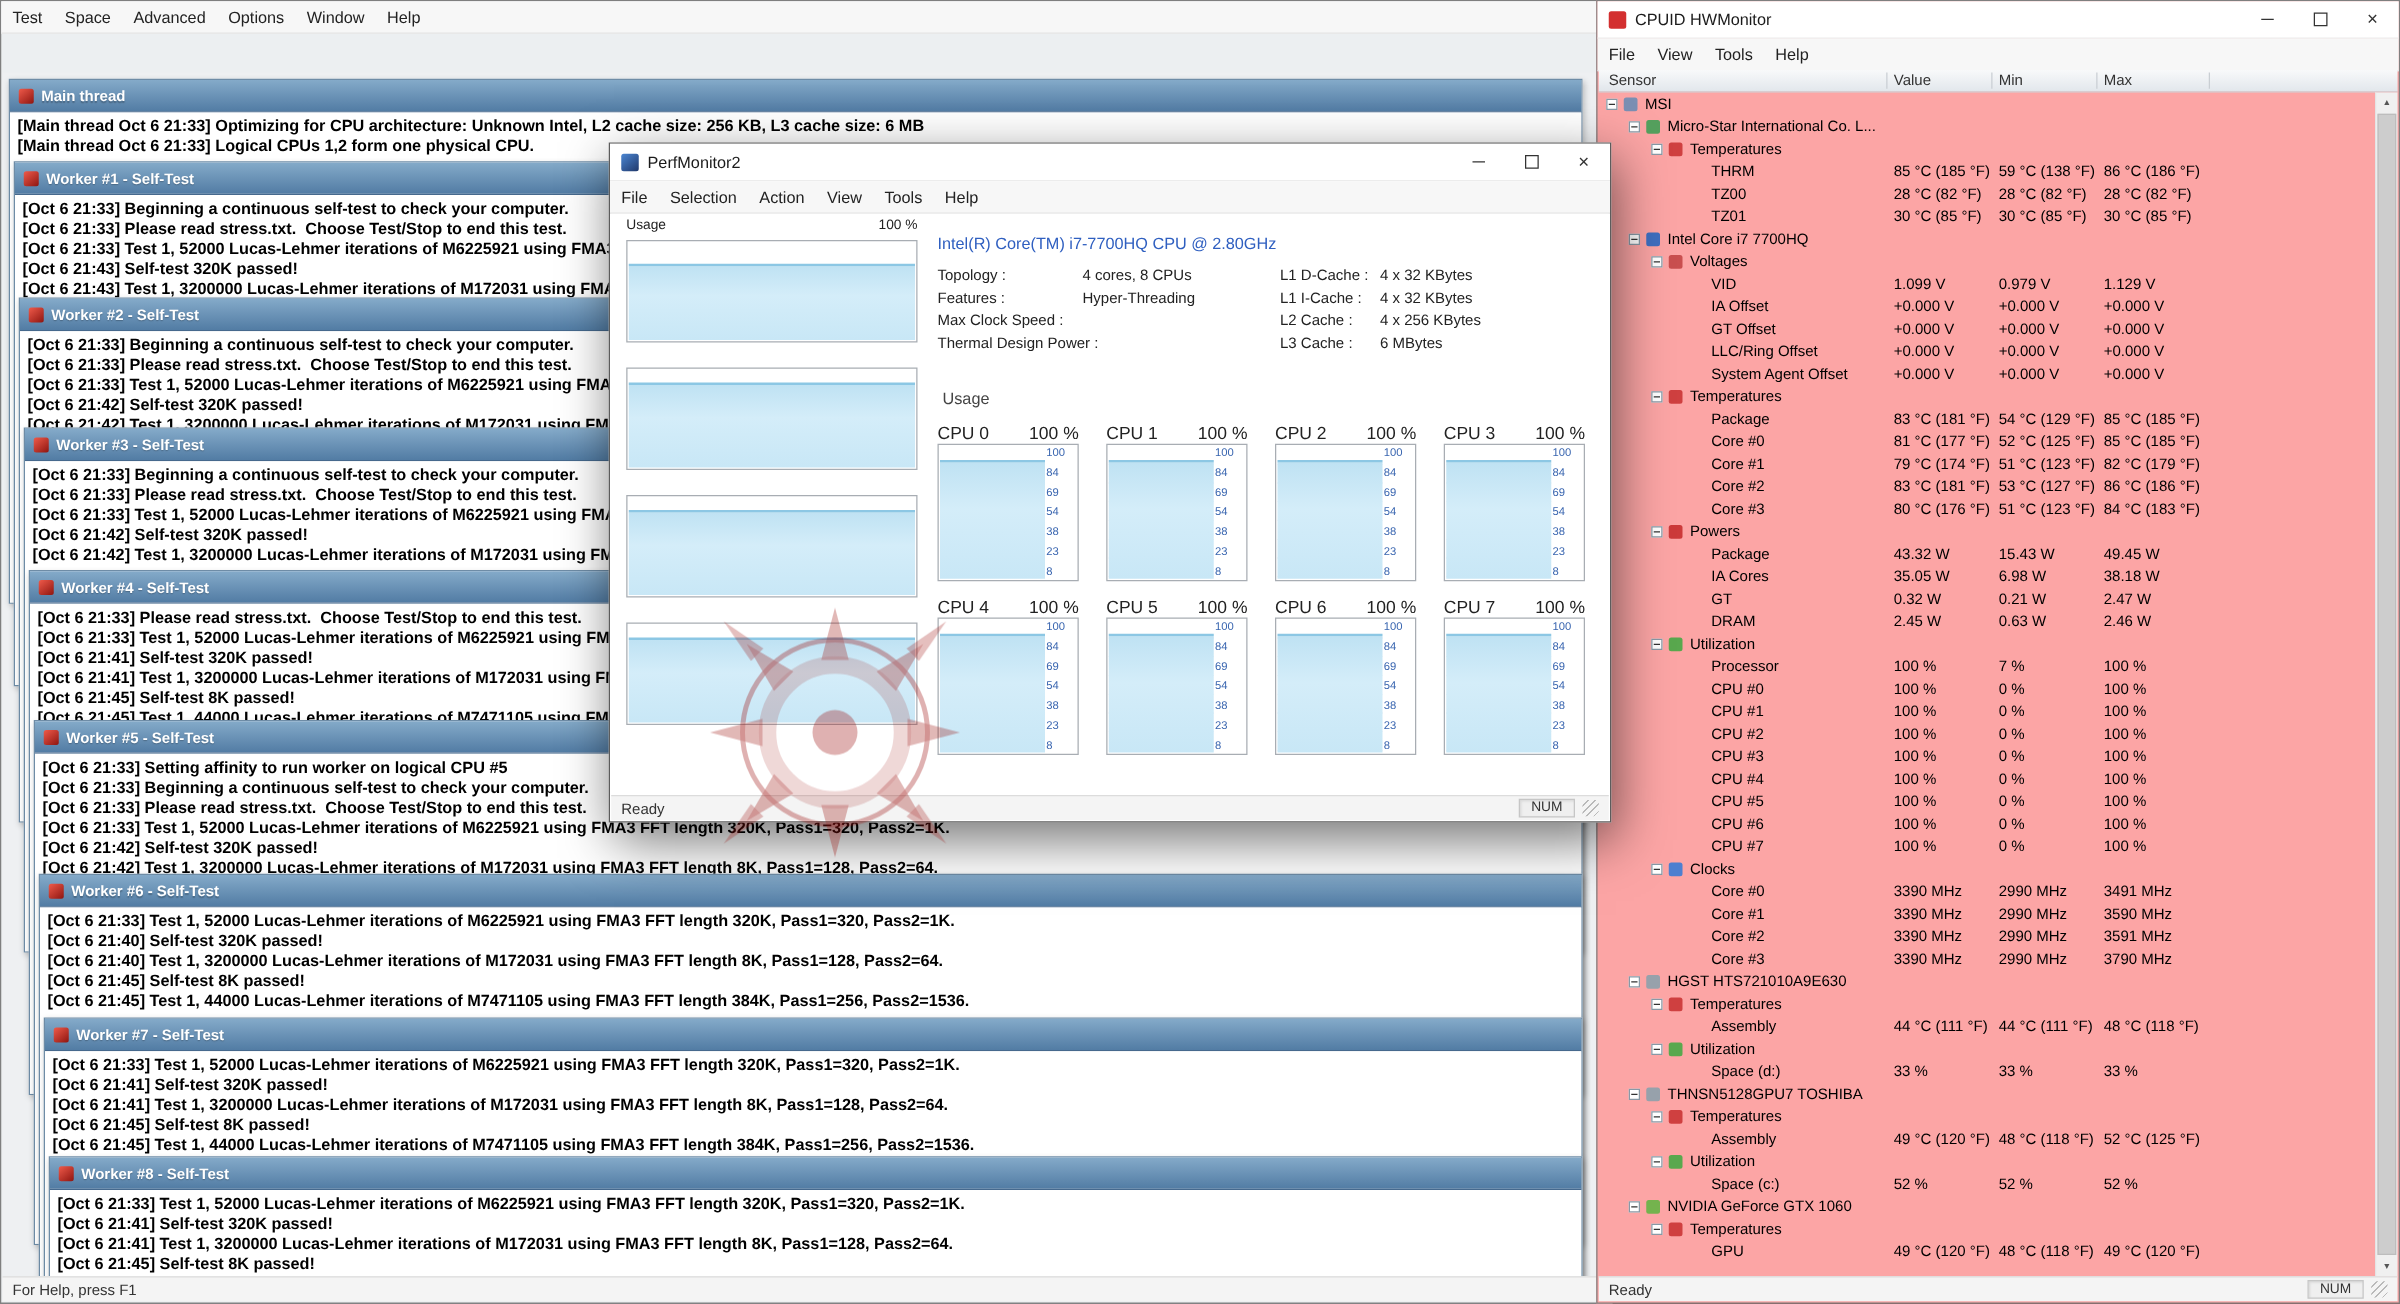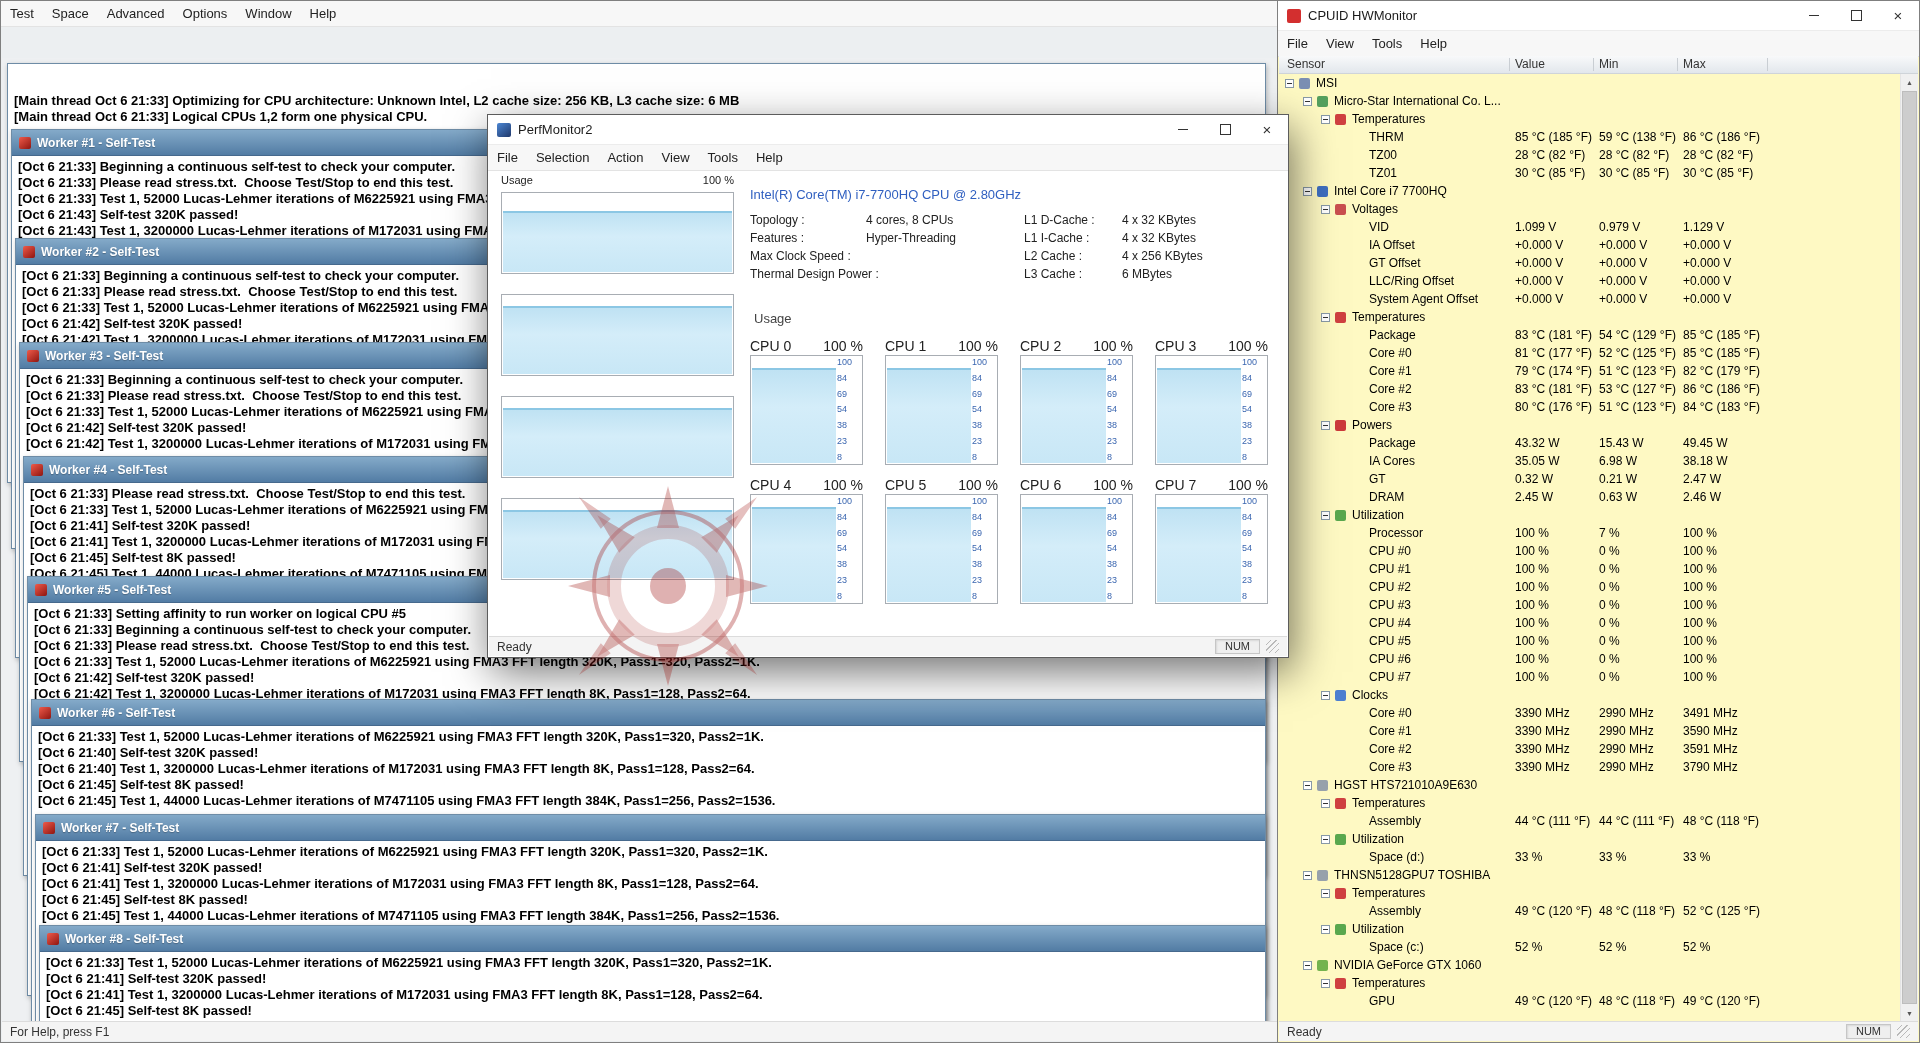--- a/index.html
+++ b/index.html
@@ -27,21 +27,21 @@
   .prime95 .mdi{position:absolute;left:1px;right:1px;top:57px;bottom:21px;background:#eef0f2;overflow:hidden}
   .p95-icon{background:linear-gradient(140deg,#e64a3c,#8e1510)}
   .childwin{position:absolute;border:1px solid #6e8ca6;background:#fff;box-shadow:1px 2px 5px rgba(0,0,0,.25)}
   .childbar{height:26px;background:linear-gradient(#84aac9,#527ca4);display:flex;align-items:center;gap:6px;padding:0 7px;border-bottom:1px solid #46698d}
   .childicon{width:12px;height:12px;border-radius:2px;background:linear-gradient(140deg,#ef5a4a,#8e1510);flex:0 0 auto}
   .ctitle{color:#fff;font-size:12px;font-weight:bold;white-space:nowrap;text-shadow:0 1px 1px rgba(0,0,0,.25)}
   .childbody{position:absolute;left:0;right:0;top:26px;bottom:0;background:#fff;padding:3px 6px;overflow:hidden}
   .log-line{font-size:13px;font-weight:bold;color:#000;line-height:16px;white-space:pre}
 
   
-  .hwmon{left:1277px;top:0;width:643px;height:1043px;background:#fef9c3;z-index:2}
+  .hwmon{left:1277px;top:0;width:643px;height:1043px;background:#fca5a5;z-index:2}
   .hw-icon{background:#d32f2f}
   .hw-colhead{position:absolute;left:1px;right:1px;top:55px;height:18px;background:linear-gradient(#f8f9fa,#e2e7ec);border-bottom:1px solid #cfd4d9;font-size:12px;color:#333}
   .hw-colhead span{position:absolute;top:1px;white-space:nowrap}
   .hw-sep{position:absolute;top:2px;bottom:2px;width:1px;background:#c9ced3}
   .hw-rows{position:absolute;left:1px;right:19px;top:73px;bottom:21px;overflow:hidden;font-size:12px;color:#000}
   .hw-row{position:relative;height:18px;line-height:18px;white-space:nowrap}
   .hw-label{display:inline-flex;align-items:center;height:18px}
   .k-root .hw-label{padding-left:6px}
   .k-device .hw-label{padding-left:24px}
   .k-cat .hw-label{padding-left:42px}
@@ -63,21 +63,21 @@
   .pm-left-head{position:absolute;left:12px;top:3px;width:233px;display:flex;justify-content:space-between;font-size:11px;color:#222}
   .big-box{position:absolute;left:12px;width:233px;height:82px;border:1px solid #a8adb3;background:#fff;overflow:hidden}
   .bb1{top:21px}.bb2{top:123px}.bb3{top:225px}.bb4{top:327px}
   .big-fill{position:absolute;left:1px;right:1px;bottom:1px;background:linear-gradient(#bfe2f3,#d4edf9 40%,#c8e7f6);border-top:2px solid #8cc7e4}
   .fill-78{height:76%}.fill-86{height:85%}
   .pm-right{position:absolute;left:261px;top:16px;width:534px}
   .pm-cpu-name{font-size:13px;color:#2f5fc0;white-space:nowrap}
   .pm-info{position:absolute;left:0;top:26px;right:0}
   .pm-info-row{position:relative;height:18px;font-size:12px;color:#222;white-space:nowrap}
   .il{position:absolute;left:0}.iv{position:absolute;left:116px}
-  .jl{position:absolute;left:274px}.jv{position:absolute;left:372px}
+  .jl{position:absolute;left:274px}.jv{position:absolute;left:354px}
   .pm-usage-label{position:absolute;left:4px;top:124px;font-size:13px;color:#444}
   .cpu-grid{position:absolute;left:0;top:152px;display:grid;grid-template-columns:repeat(4,113px);column-gap:22px;row-gap:13px}
   .cpu-cell{width:113px}
   .cpu-cell-head{display:flex;justify-content:space-between;font-size:14px;color:#222;height:16px;align-items:flex-end;padding-bottom:1px}
   .cpu-graph{position:relative;width:113px;height:110px;border:1px solid #a8adb3;background:#fff;overflow:hidden}
   .cpu-graph::before{content:"";position:absolute;left:1px;right:26px;top:1px;bottom:1px;background:repeating-linear-gradient(#0000 0 14px,rgba(70,110,160,.12) 14px 15px)}
   .cpu-fill{position:absolute;left:1px;right:26px;bottom:1px;height:88%;background:linear-gradient(#bfe2f3,#d4edf9 40%,#c8e7f6);border-top:2px solid #8cc7e4}
   .cpu-axis{position:absolute;top:1px;right:2px;bottom:2px;width:23px;display:flex;flex-direction:column;justify-content:space-between;font-size:9px;color:#3a66b0}
   .pm-status-spacer{flex:1}
 
@@ -93,20 +93,24 @@
     <nav class="menubar" id="p95-menu">
         <span class="menu-item">Test</span>
         <span class="menu-item">Space</span>
         <span class="menu-item">Advanced</span>
         <span class="menu-item">Options</span>
         <span class="menu-item">Window</span>
         <span class="menu-item">Help</span>
       </nav>
     <div class="mdi" id="p95-mdi">
         <div class="childwin" style="left: 5px; top: 5px; width: 1259px; height: 420px;">
+          <div class="childbar">
+            <span class="childicon"></span>
+            <span class="ctitle">Main thread</span>
+          </div>
           <div class="childbody">
             <div class="log-line">[Main thread Oct 6 21:33] Optimizing for CPU architecture: Unknown Intel, L2 cache size: 256 KB, L3 cache size: 6 MB</div>
             <div class="log-line">[Main thread Oct 6 21:33] Logical CPUs 1,2 form one physical CPU.</div>
           </div>
         </div>
         <div class="childwin" style="left: 9px; top: 71px; width: 1255px; height: 420px;">
           <div class="childbar">
             <span class="childicon"></span>
             <span class="ctitle">Worker #1 - Self-Test</span>
           </div>

